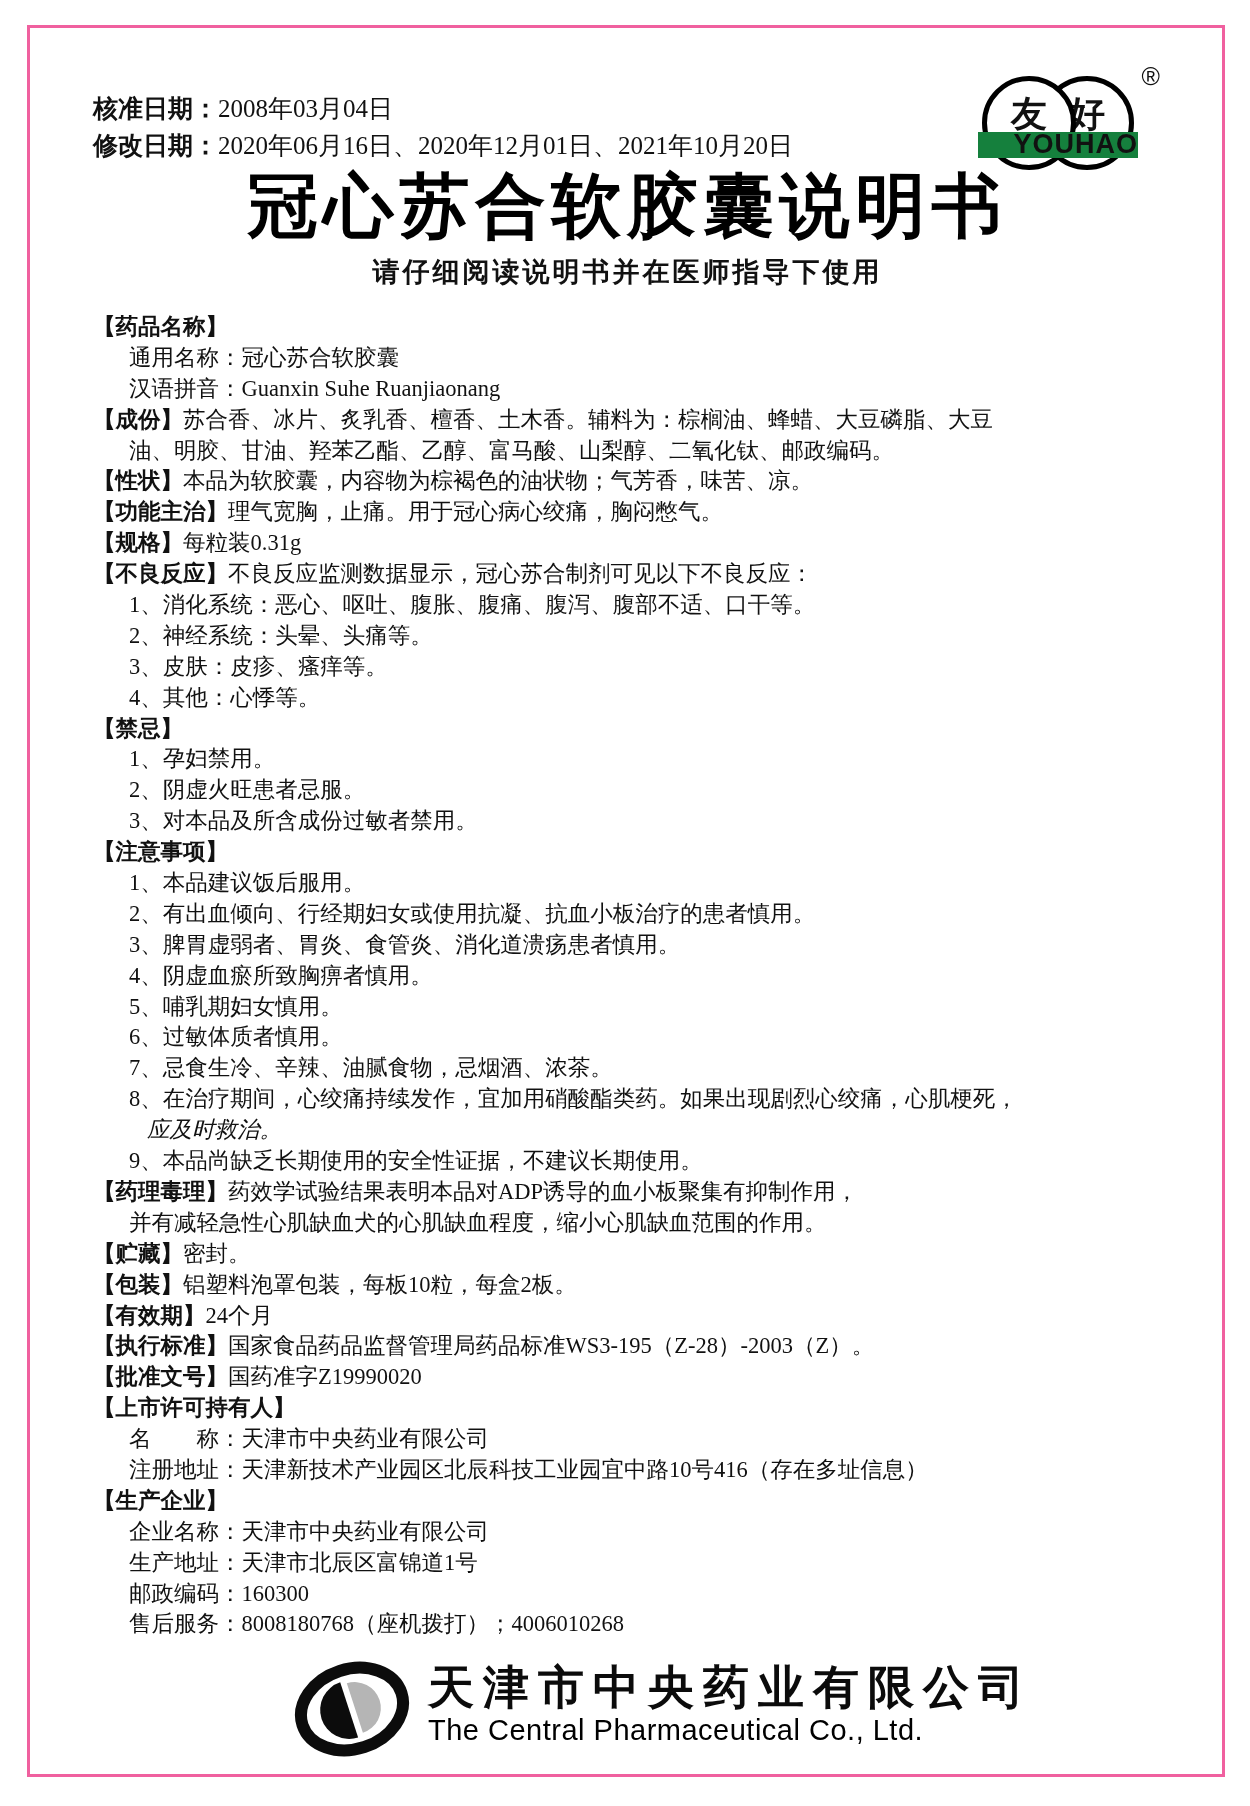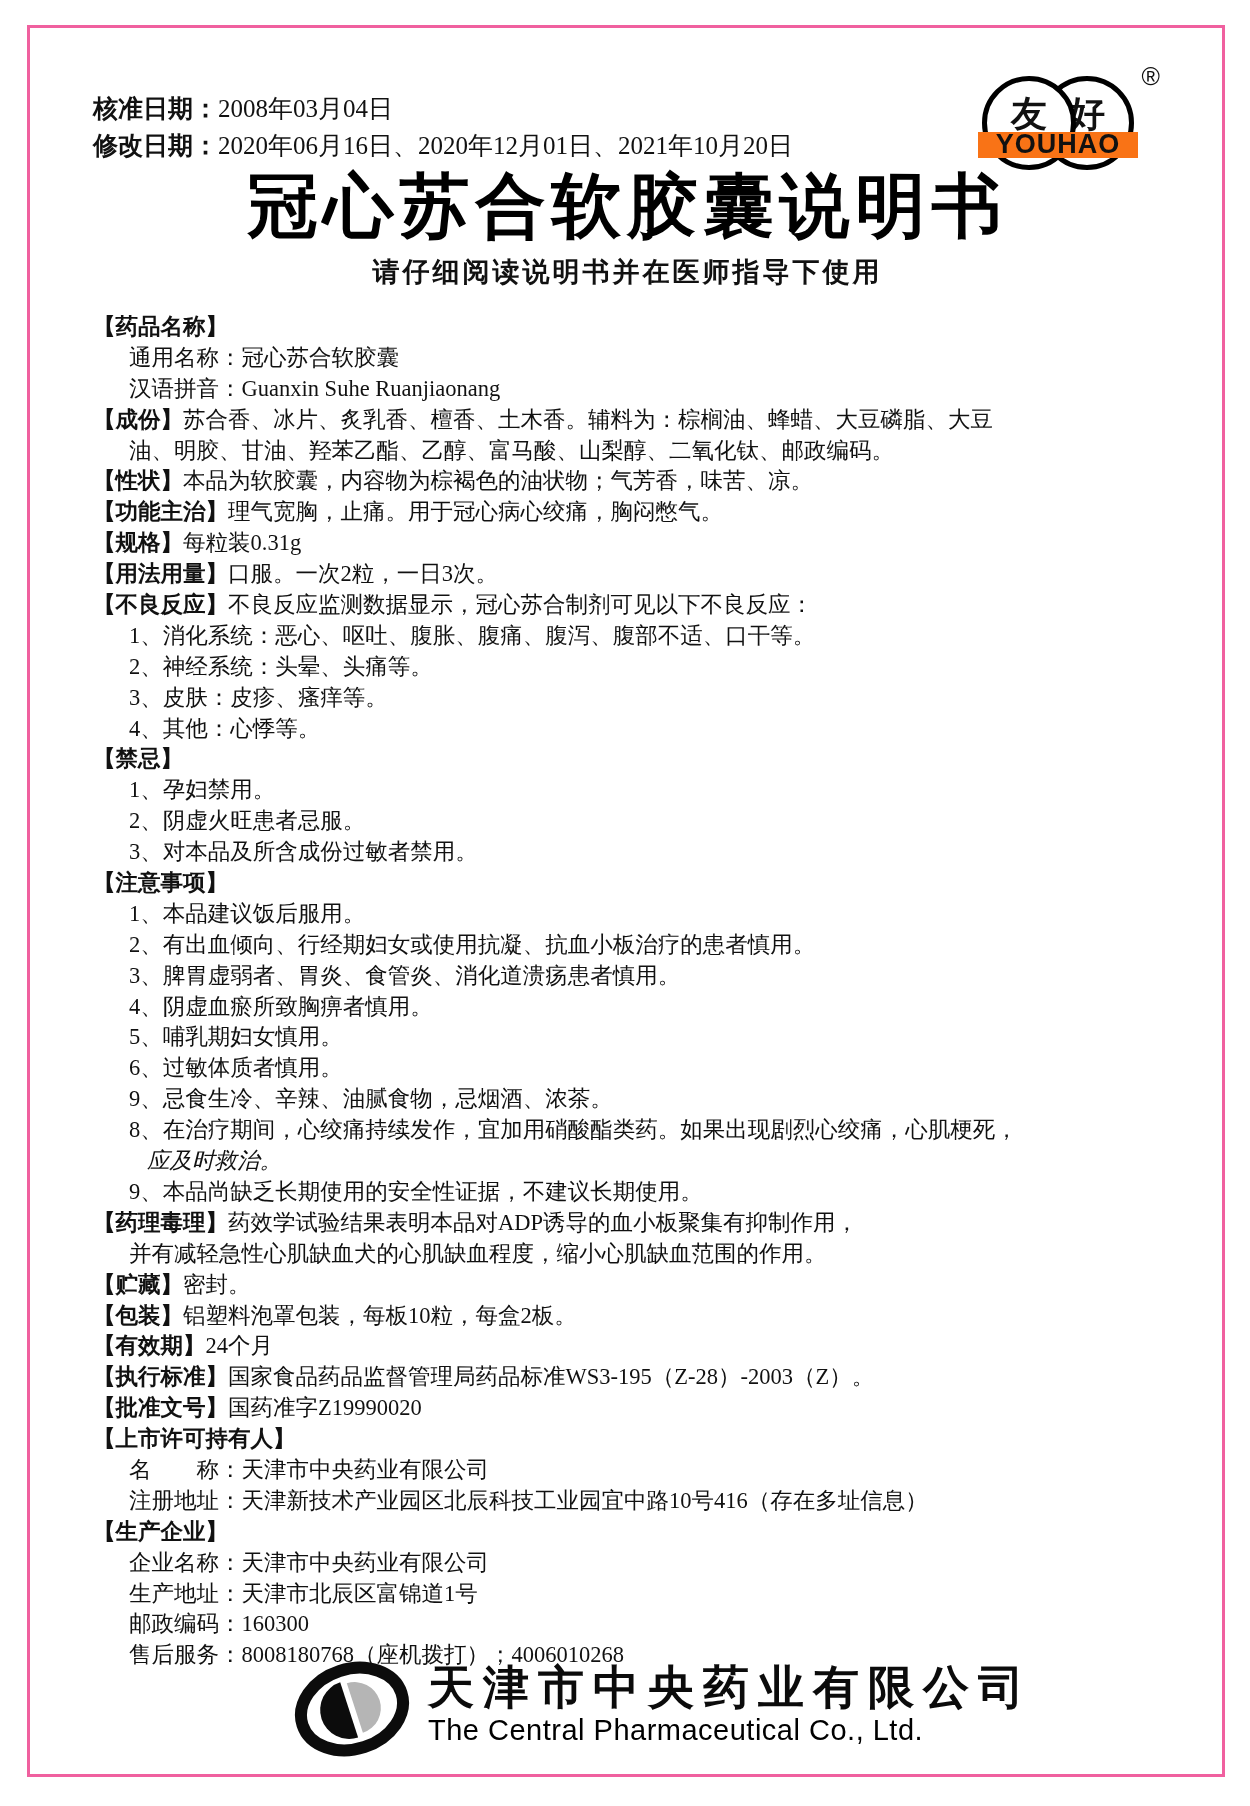--- a/index.html
+++ b/index.html
@@ -14,23 +14,23 @@
   .dates .dv{font-weight:normal;text-align:center;}
 
   
   .yh-logo{position:absolute;left:980px;top:62px;width:180px;height:118px;}
   .yh-circle{position:absolute;width:84px;height:84px;border:5px solid #000;border-radius:50%;
              background:#fff;top:14px;display:flex;align-items:center;justify-content:center;}
   .yh-circle.left{left:2px;z-index:1;}
   .yh-circle.right{left:60px;z-index:0;}
   .yh-circle span{font-family:"Liberation Sans",sans-serif;font-weight:bold;font-size:36px;
                   margin-top:-18px;}
-  .yh-band{position:absolute;left:-2px;top:70px;width:160px;height:26px;background:#f97316;z-index:2;
+  .yh-band{position:absolute;left:-2px;top:70px;width:160px;height:26px;background:#15803d;z-index:2;
            font-family:"Liberation Sans",sans-serif;font-weight:bold;font-size:27px;
-           letter-spacing:1px;text-align:center;line-height:24px;}
+           letter-spacing:1px;text-align:right;line-height:24px;}
   .yh-reg{position:absolute;right:0px;top:0px;font-size:25px;font-family:"Liberation Sans",sans-serif;}
 
   
   .title{position:absolute;left:90px;top:160px;width:1075px;text-align:center;
          font-family:"Liberation Sans",sans-serif;font-weight:900;font-size:70px;
          letter-spacing:6px;color:#000;}
   .subtitle{position:absolute;left:90px;top:254px;width:1075px;text-align:center;
             font-weight:bold;font-size:27px;letter-spacing:3px;}
 
   
@@ -77,38 +77,37 @@
 
   <div id="body-lines">
       <div class="bline i0"><span class="lbl">【药品名称】</span></div>
       <div class="bline i1"><span>通用名称：冠心苏合软胶囊</span></div>
       <div class="bline i1"><span>汉语拼音：Guanxin Suhe Ruanjiaonang</span></div>
       <div class="bline i0"><span class="lbl">【成份】</span><span>苏合香、冰片、炙乳香、檀香、土木香。辅料为：棕榈油、蜂蜡、大豆磷脂、大豆</span></div>
       <div class="bline i1"><span>油、明胶、甘油、羟苯乙酯、乙醇、富马酸、山梨醇、二氧化钛、邮政编码。</span></div>
       <div class="bline i0"><span class="lbl">【性状】</span><span>本品为软胶囊，内容物为棕褐色的油状物；气芳香，味苦、凉。</span></div>
       <div class="bline i0"><span class="lbl">【功能主治】</span><span>理气宽胸，止痛。用于冠心病心绞痛，胸闷憋气。</span></div>
       <div class="bline i0"><span class="lbl">【规格】</span><span>每粒装0.31g</span></div>
-      <div class="bline i0"><span class="lbl">【用法用量】</span><span>口服。一次2粒，一日3次。</span></div>
       <div class="bline i0"><span class="lbl">【不良反应】</span><span>不良反应监测数据显示，冠心苏合制剂可见以下不良反应：</span></div>
       <div class="bline i1"><span>1、消化系统：恶心、呕吐、腹胀、腹痛、腹泻、腹部不适、口干等。</span></div>
       <div class="bline i1"><span>2、神经系统：头晕、头痛等。</span></div>
       <div class="bline i1"><span>3、皮肤：皮疹、瘙痒等。</span></div>
       <div class="bline i1"><span>4、其他：心悸等。</span></div>
       <div class="bline i0"><span class="lbl">【禁忌】</span></div>
       <div class="bline i1"><span>1、孕妇禁用。</span></div>
       <div class="bline i1"><span>2、阴虚火旺患者忌服。</span></div>
       <div class="bline i1"><span>3、对本品及所含成份过敏者禁用。</span></div>
       <div class="bline i0"><span class="lbl">【注意事项】</span></div>
       <div class="bline i1"><span>1、本品建议饭后服用。</span></div>
       <div class="bline i1"><span>2、有出血倾向、行经期妇女或使用抗凝、抗血小板治疗的患者慎用。</span></div>
       <div class="bline i1"><span>3、脾胃虚弱者、胃炎、食管炎、消化道溃疡患者慎用。</span></div>
       <div class="bline i1"><span>4、阴虚血瘀所致胸痹者慎用。</span></div>
       <div class="bline i1"><span>5、哺乳期妇女慎用。</span></div>
       <div class="bline i1"><span>6、过敏体质者慎用。</span></div>
-      <div class="bline i1"><span>9、忌食生冷、辛辣、油腻食物，忌烟酒、浓茶。</span></div>
+      <div class="bline i1"><span>7、忌食生冷、辛辣、油腻食物，忌烟酒、浓茶。</span></div>
       <div class="bline i1"><span>8、在治疗期间，心绞痛持续发作，宜加用硝酸酯类药。如果出现剧烈心绞痛，心肌梗死，</span></div>
       <div class="bline i2"><span>应及时救治。</span></div>
       <div class="bline i1"><span>9、本品尚缺乏长期使用的安全性证据，不建议长期使用。</span></div>
       <div class="bline i0"><span class="lbl">【药理毒理】</span><span>药效学试验结果表明本品对ADP诱导的血小板聚集有抑制作用，</span></div>
       <div class="bline i1"><span>并有减轻急性心肌缺血犬的心肌缺血程度，缩小心肌缺血范围的作用。</span></div>
       <div class="bline i0"><span class="lbl">【贮藏】</span><span>密封。</span></div>
       <div class="bline i0"><span class="lbl">【包装】</span><span>铝塑料泡罩包装，每板10粒，每盒2板。</span></div>
       <div class="bline i0"><span class="lbl">【有效期】</span><span>24个月</span></div>
       <div class="bline i0"><span class="lbl">【执行标准】</span><span>国家食品药品监督管理局药品标准WS3-195（Z-28）-2003（Z）。</span></div>
       <div class="bline i0"><span class="lbl">【批准文号】</span><span>国药准字Z19990020</span></div>

